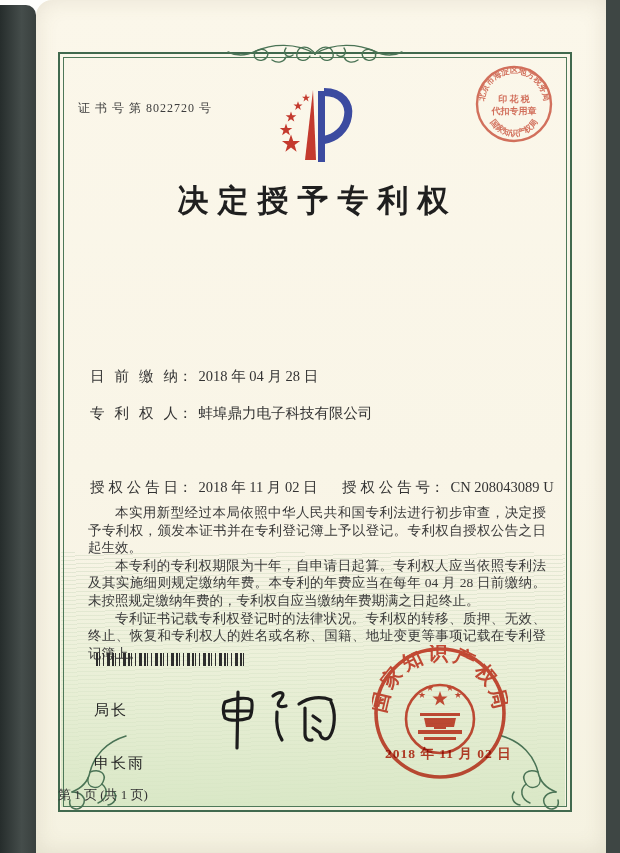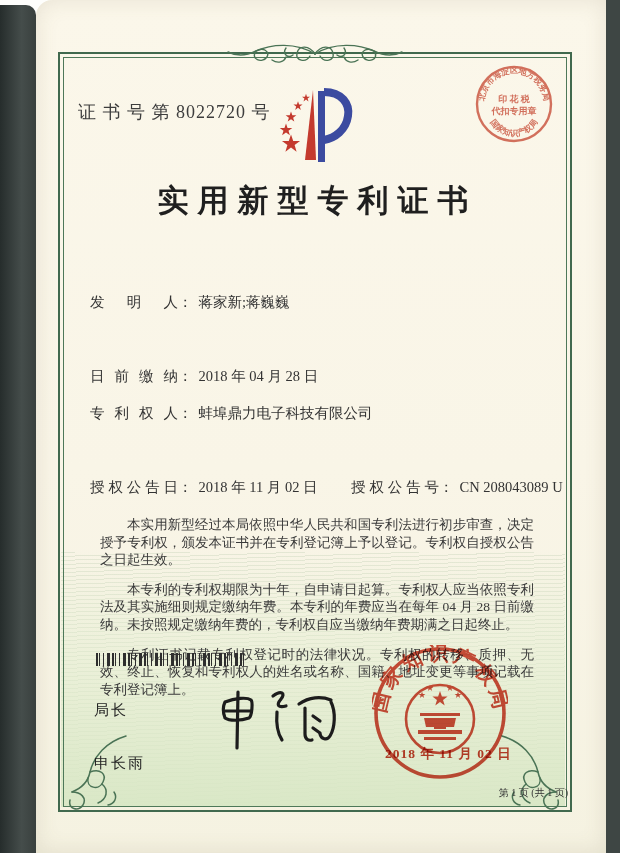--- a/index.html
+++ b/index.html
@@ -10,47 +10,47 @@
   .band-right{position:absolute;right:0;top:0;bottom:0;width:15px;background:#3e4644;}
   .page{position:absolute;left:36px;top:0;width:570px;height:853px;
         background:linear-gradient(180deg,#fbf7ea 0%,#f9f5e7 55%,#f5f2e1 100%);
         border-radius:16px 0 0 0;box-shadow:inset 0 0 22px rgba(110,100,70,.14);}
   .frame{position:absolute;left:22px;top:52px;width:510px;height:756px;border:2px solid #41694e;}
   .frame::after{content:"";position:absolute;inset:3px;border:1px solid #4e7859;}
   .guilloche{position:absolute;left:25px;top:552px;width:504px;height:255px;
      background:
        linear-gradient(180deg,rgba(225,237,207,0) 0%,rgba(225,237,207,.55) 45%,rgba(216,231,197,.95) 100%),
        repeating-linear-gradient(178deg,rgba(108,150,104,.15) 0 1px,rgba(255,255,255,0) 1px 4px);}
-  .cert-no{position:absolute;left:42px;top:100px;font-size:18px;color:#3d3d3d;letter-spacing:1px;}
+  .cert-no{position:absolute;left:42px;top:100px;font-size:12px;color:#3d3d3d;letter-spacing:1px;}
   .logo{position:absolute;left:242px;top:88px;}
   .title{position:absolute;left:22px;top:180px;width:510px;text-align:center;
          font-size:31px;font-weight:bold;color:#1f1f1f;letter-spacing:9px;text-indent:9px;}
   .ornament{position:absolute;left:190px;top:40px;}
   .corner-fl{position:absolute;}
   .field-row{position:absolute;left:54px;width:460px;height:20px;font-size:14.5px;color:#333;white-space:nowrap;}
   .flabel{display:inline-block;width:88px;text-align:justify;text-align-last:justify;vertical-align:top;}
   .colon{display:inline-block;margin-right:6px;}
-  .grant2{position:absolute;left:261px;top:0;}
+  .grant2{position:absolute;left:252px;top:0;}
   .paras{position:absolute;left:52px;top:504px;width:458px;font-size:13.5px;line-height:17.6px;
          color:#3a3a3a;text-align:justify;}
-  .paras p{margin:12px;text-indent:2em;}
+  .paras p{margin:0;text-indent:2em;}
   .barcode{position:absolute;left:60px;top:653px;width:150px;height:13px;background:
      repeating-linear-gradient(90deg,#2e2e2e 0 2px,transparent 2px 3px,#2e2e2e 3px 4px,
        transparent 4px 7px,#2e2e2e 7px 8px,transparent 8px 11px,#2e2e2e 11px 14px,transparent 14px 16px);}
   .signer{position:absolute;left:58px;font-family:"Liberation Sans","DejaVu Sans",sans-serif;
           font-weight:normal;font-size:15px;color:#242424;letter-spacing:2px;}
   .signer-title{top:701px;}
   .signer-name{top:754px;}
   .signature{position:absolute;left:175px;top:680px;}
   .seal{mix-blend-mode:multiply;}
   .tax-seal{position:absolute;left:438px;top:64px;opacity:.85;}
   .main-seal{position:absolute;left:336px;top:645px;opacity:.92;}
   .seal-date{position:absolute;left:349px;top:745px;font-size:13.5px;font-weight:bold;
              color:#c8402d;letter-spacing:1px;mix-blend-mode:multiply;white-space:nowrap;}
-  .footer{position:absolute;left:22px;top:786px;width:510px;text-align:right;font-size:10px;color:#343434;}
+  .footer{position:absolute;left:22px;top:786px;width:510px;text-align:left;font-size:13px;color:#343434;}
 </style>
 </head>
 <body>
 
 <div class="stage">
   <div class="band-left"></div>
   <div class="band-right"></div>
 
   <div class="page">
     <div class="guilloche"></div>
@@ -97,41 +97,38 @@
       <path d="M46,4 C64,4 72,16 70,28 C68,42 57,50 46,52" stroke="#3c4ba0" stroke-width="8" fill="none"></path>
       <rect x="40" y="3" width="7" height="71" fill="#3c4ba0"></rect>
       <polygon points="35,2 38,72 27,72" fill="#c43a2e"></polygon>
       <use href="#star" fill="#c43a2e" transform="translate(13,56) scale(0.95)"></use>
       <use href="#star" fill="#c43a2e" transform="translate(8,42) scale(0.66)"></use>
       <use href="#star" fill="#c43a2e" transform="translate(13,29) scale(0.56)"></use>
       <use href="#star" fill="#c43a2e" transform="translate(20,18) scale(0.48)"></use>
       <use href="#star" fill="#c43a2e" transform="translate(28,10) scale(0.42)"></use>
     </svg>
 
-    <div class="title">实用新型专利证书</div>
+    <div class="title">决定授予专利权</div>
 
     <svg class="tax-seal seal" width="80" height="80" viewBox="0 0 80 80">
       <defs>
         <path id="taxTop" d="M11,47 A 30,30 0 1 1 69,47" fill="none"></path>
         <path id="taxBot" d="M14,52 A 27,27 0 0 0 66,52" fill="none"></path>
       </defs>
       <circle cx="40" cy="40" r="37" stroke="#cf5b49" stroke-width="2.4" fill="none"></circle>
       <text font-size="8.2" fill="#cf5b49" font-weight="bold">
         <textPath href="#taxTop" startOffset="50%" text-anchor="middle">北京市海淀区地方税务局</textPath>
       </text>
       <text font-size="8.2" fill="#cf5b49" font-weight="bold">
         <textPath href="#taxBot" startOffset="50%" text-anchor="middle">国家知识产权局</textPath>
       </text>
       <text x="40" y="38" text-anchor="middle" font-size="9" font-weight="bold" fill="#cf5b49">印 花 税</text>
       <text x="40" y="50" text-anchor="middle" font-size="9" font-weight="bold" fill="#cf5b49">代扣专用章</text>
     </svg>
 
-    <div class="field-row" style="top:293px">
-      <span class="flabel">发明人</span><span class="colon">：</span><span class="fvalue">蒋家新;蒋巍巍</span>
-    </div>
     <div class="field-row" style="top:367px">
       <span class="flabel">日前缴纳</span><span class="colon">：</span><span class="fvalue">2018 年 04 月 28 日</span>
     </div>
     <div class="field-row" style="top:404px">
       <span class="flabel">专利权人</span><span class="colon">：</span><span class="fvalue">蚌埠鼎力电子科技有限公司</span>
     </div>
     <div class="field-row" style="top:478px">
       <span class="flabel">授权公告日</span><span class="colon">：</span><span class="fvalue">2018 年 11 月 02 日</span>
       <span class="grant2">
         <span class="flabel">授权公告号</span><span class="colon">：</span><span class="fvalue">CN 208043089 U</span>

